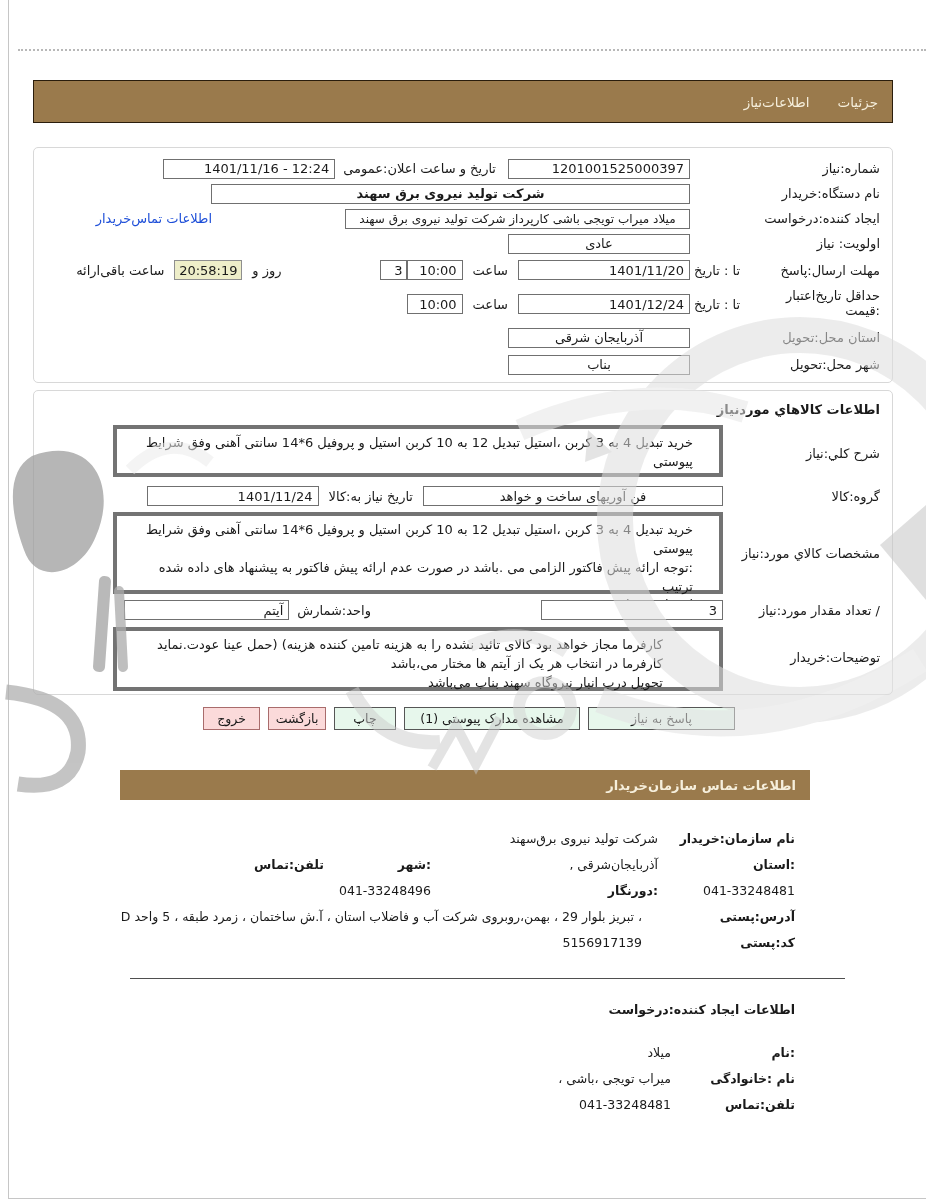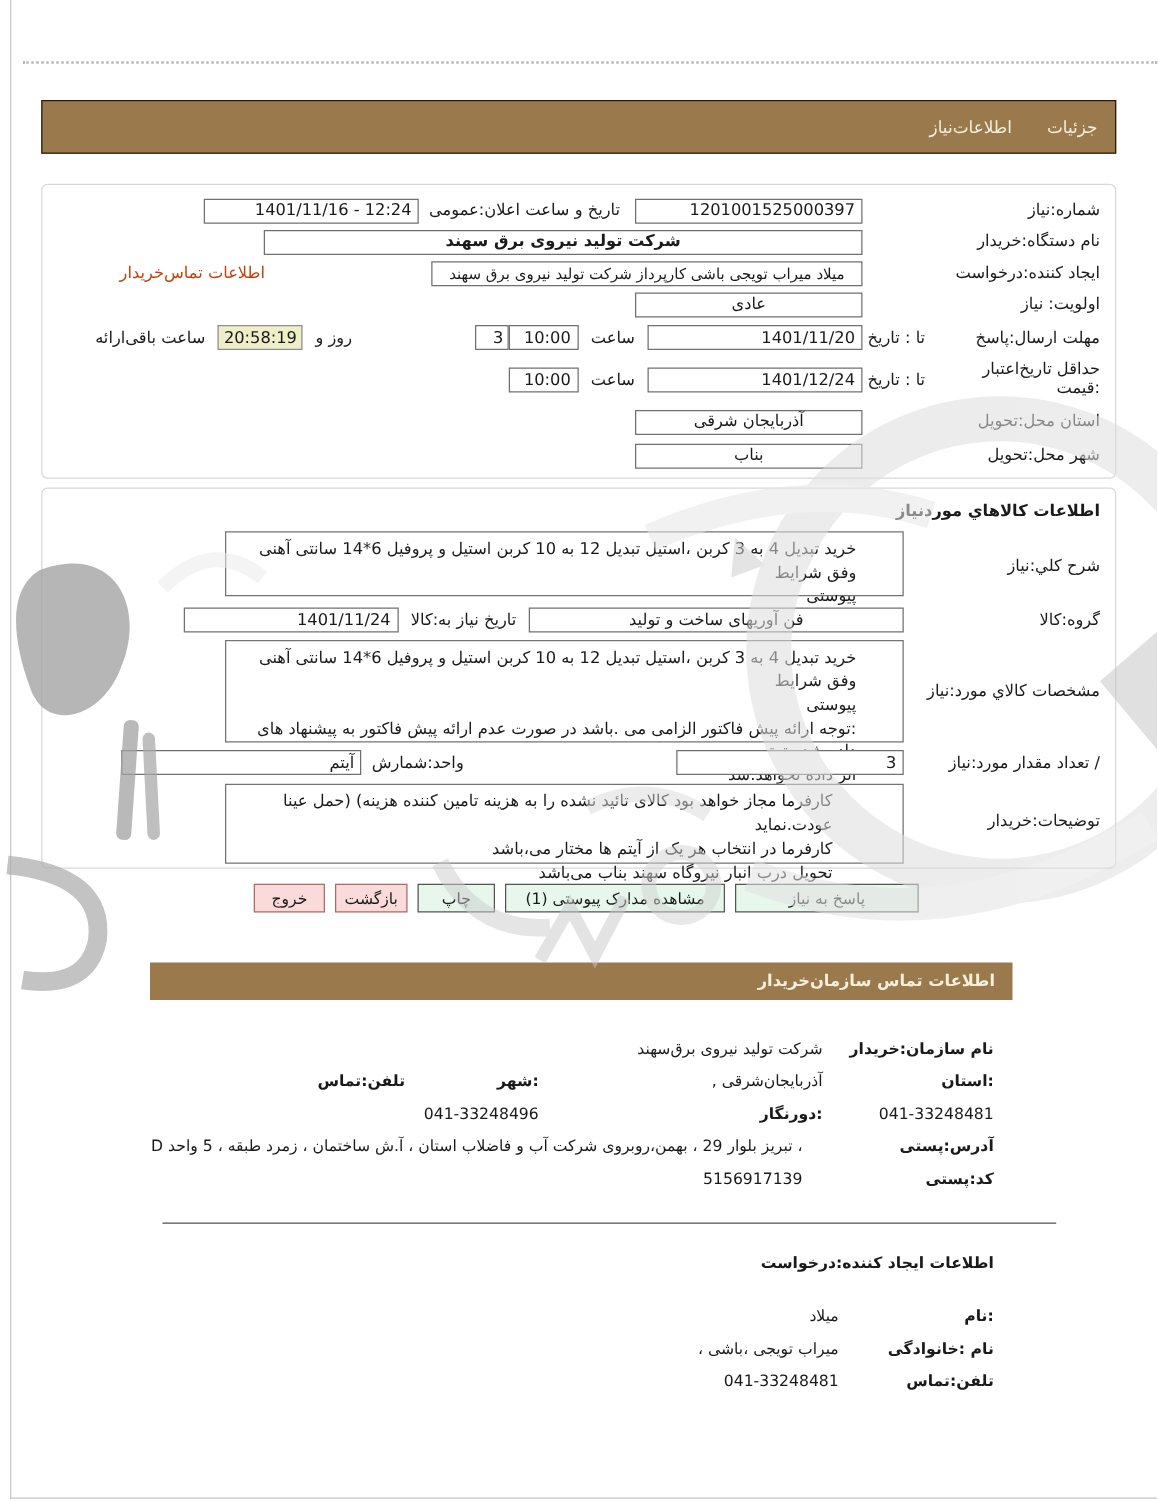--- a/index.html
+++ b/index.html
@@ -25,31 +25,31 @@
   .lc-split{width:190px;flex:none;display:flex;justify-content:space-between;align-items:center;padding-left:4px;box-sizing:border-box;}
   .lc2{width:157px;flex:none;}
   .lbl{white-space:nowrap;}
   .two-line{line-height:1.15;}
 
   .ib{border:1px solid #707070;height:20px;background:#fff;display:flex;align-items:center;
       padding:0 5px;box-sizing:border-box;flex:none;}
   .center{justify-content:center;}
   .num{direction:ltr;justify-content:flex-end;}
   .w182{width:182px;}.w172{width:172px;}.w56{width:56px;}.w27{width:27px;padding:0 3px;}
-  .w479{width:479px;font-weight:bold;}.w345{width:345px;}.w300{width:300px;}.w165{width:192px;}
+  .w479{width:479px;font-weight:bold;}.w345{width:345px;}.w300{width:300px;}.w165{width:165px;}
   .gap-r12{margin-right:12px;}.gap-l8{margin-left:8px;}.gap-l10{margin-left:10px;}.gap-r10{margin-right:10px;}
   .big-gap{margin-left:88px;}
   .qty-gap{margin-left:170px;}
-  .link{color:#c2410c;cursor:pointer;margin-right:133px;white-space:nowrap;margin-left:48px;}
+  .link{color:#1d4ed8;cursor:pointer;margin-right:133px;white-space:nowrap;margin-left:48px;}
   .cd{background:#eeeec9;border:1px solid #8f8f8f;width:68px;height:20px;direction:ltr;
       display:flex;align-items:center;justify-content:center;box-sizing:border-box;flex:none;}
 
   .sec-title{font-weight:bold;height:24px;line-height:22px;}
-  .ta{border:1px solid #737373;width:543px;background:#fff;box-sizing:border-box;
-      padding:5px 37px 4px 8px;line-height:1.45;flex:none;}
+  .ta{border:4px solid #737373;width:610px;background:#fff;box-sizing:border-box;
+      padding:5px 26px 4px 8px;line-height:1.45;flex:none;}
   .ta1{height:52px;margin:2px 0 6px 0;}
   .ta2{height:82px;margin:3px 0 3px 0;}
   .ta3{height:64px;margin:4px 0 0 0;padding-right:56px;}
   .trow{display:flex;align-items:center;}
 
   .btnrow{position:absolute;top:707px;right:191px;display:flex;gap:8px;z-index:3;}
   .btn{height:23px;border:1px solid #565656;display:flex;align-items:center;justify-content:center;
        box-sizing:border-box;cursor:pointer;font-size:12.5px;background:#e7f7ec;white-space:nowrap;}
   .btn.green{background:#e7f7ec;border-color:#565656;}
   .btn.pink{background:#fbdada;border-color:#a96c6c;}
@@ -146,21 +146,21 @@
     <div class="sec-title">اطلاعات کالاهاي موردنیاز</div>
     <div class="trow">
       <div class="lc2 lbl">شرح کلي:نیاز</div>
       <div class="ta ta1">
         <div>خرید تبدیل 4 به 3 کربن ،استیل تبدیل 12 به 10 کربن استیل و پروفیل 6*14 سانتی آهنی وفق شرایط</div>
         <div>پیوستی</div>
       </div>
     </div>
     <div class="row h26">
       <div class="lc2 lbl">گروه:کالا</div>
-      <div class="ib w300 center">فن آوریهای ساخت و تولید</div>
+      <div class="ib w300 center">فن آوریهای ساخت و خواهد</div>
       <span class="lbl gap-r10 gap-l10">تاریخ نیاز به:کالا</span>
       <div class="ib w172 num">1401/11/24</div>
     </div>
     <div class="trow">
       <div class="lc2 lbl">مشخصات کالاي مورد:نیاز</div>
       <div class="ta ta2">
         <div>خرید تبدیل 4 به 3 کربن ،استیل تبدیل 12 به 10 کربن استیل و پروفیل 6*14 سانتی آهنی وفق شرایط</div>
         <div>پیوستی</div>
         <div>:توجه ارائه پیش فاکتور الزامی می .باشد در صورت عدم ارائه پیش فاکتور به پیشنهاد های داده شده ترتیب</div>
         <div>اثر داده نخواهد.شد</div>

